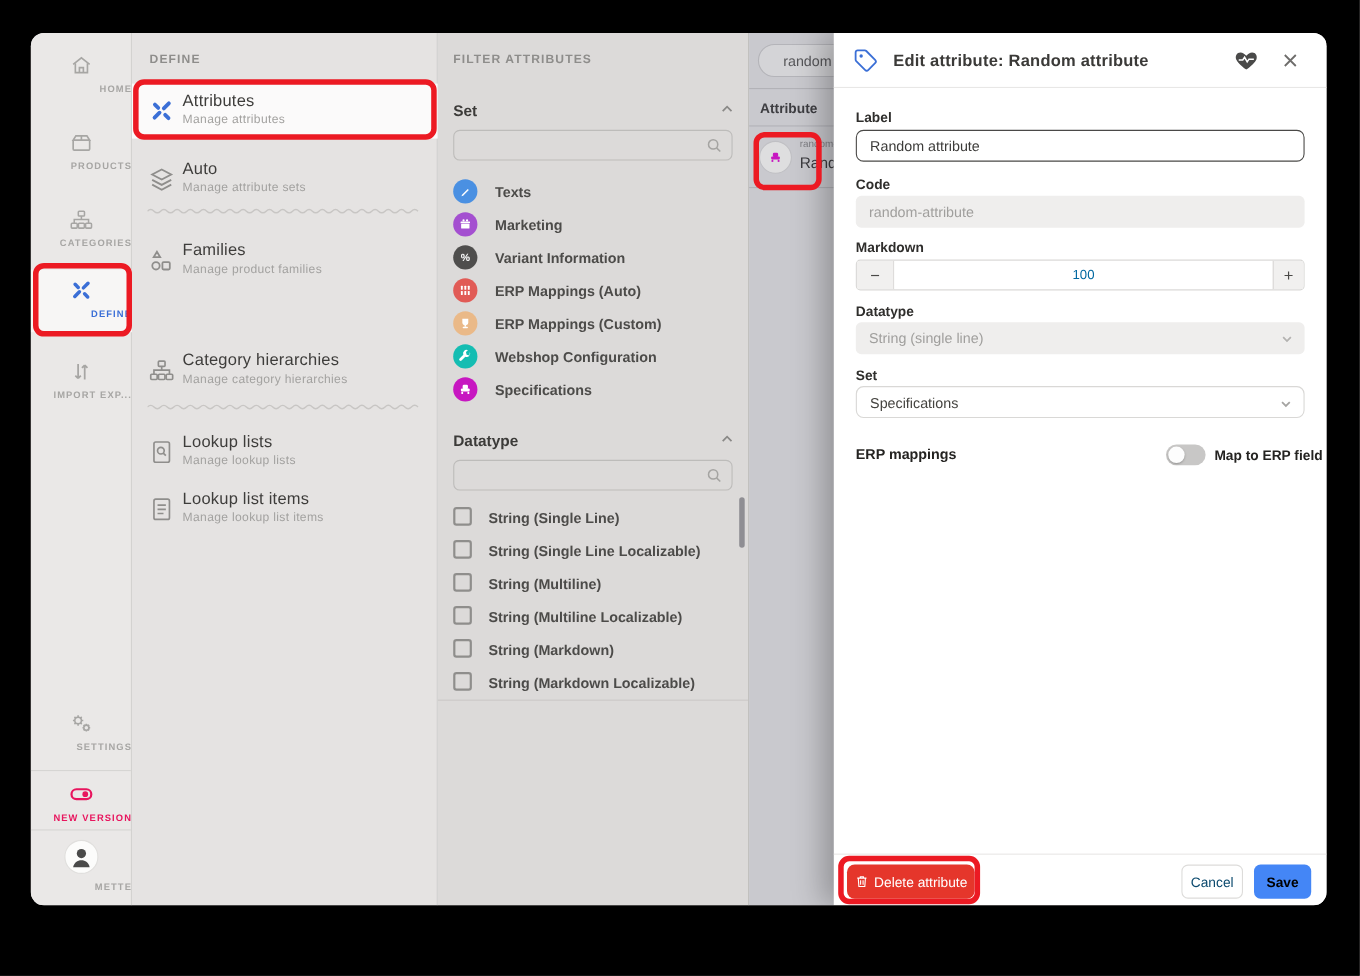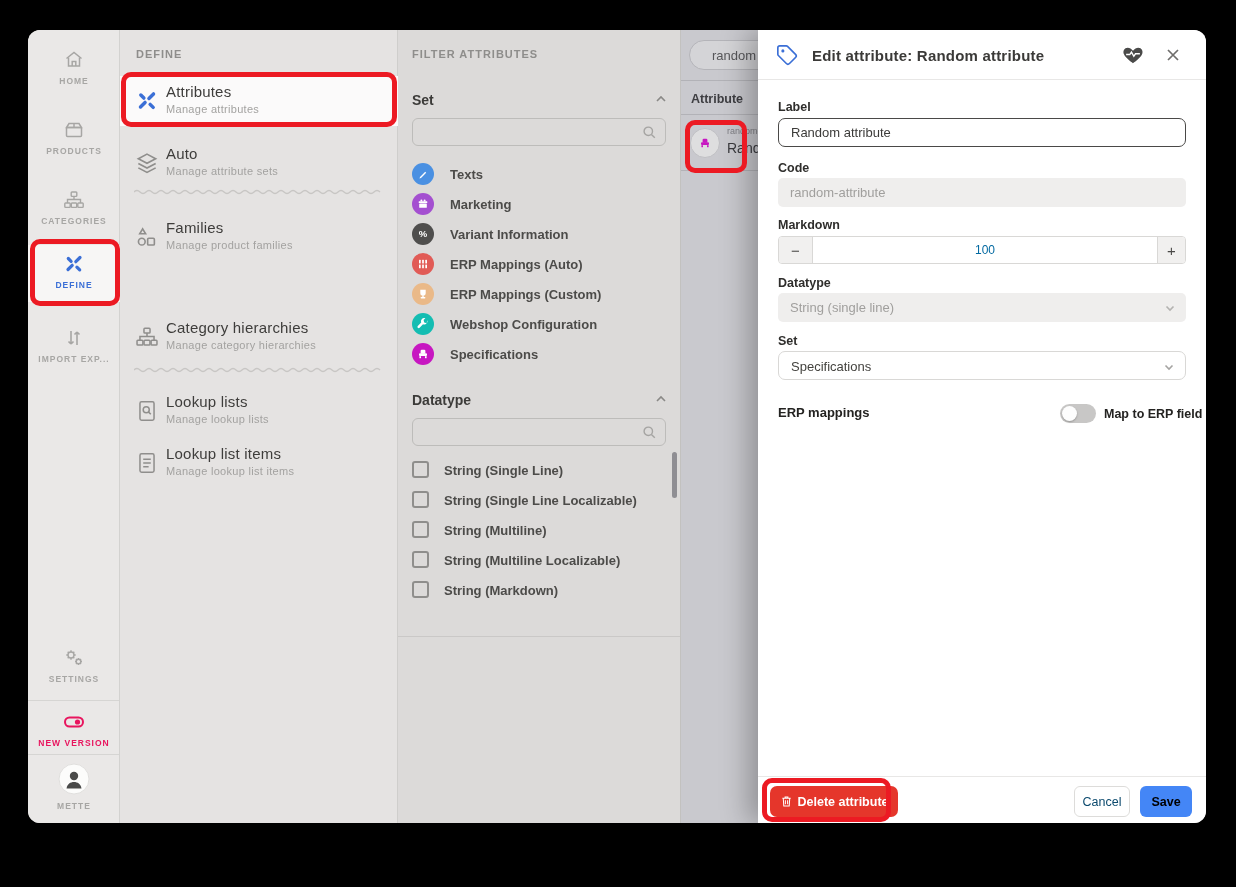--- a/index.html
+++ b/index.html
@@ -3,21 +3,21 @@
 <meta charset="utf-8">
 <style>
   * { box-sizing: border-box; margin: 0; padding: 0; }
   html,body { width:1236px; height:887px; background:#000; font-family:"Liberation Sans", sans-serif; overflow:hidden; }
   .window { position:absolute; left:28px; top:30px; width:1178px; height:793px; background:#e5e3e2; border-radius:12px; overflow:hidden; }
 
   
   .col-icons { position:absolute; left:0; top:0; width:92px; height:100%; background:#eae8e7; border-right:1px solid #d3d2d0; }
   .nav-item { position:absolute; left:0; width:92px; text-align:center; }
   .nav-item .nav-ico { display:block; margin:0 auto 4px auto; width:24px; height:24px; }
-  .nav-label { font-size:8.5px; letter-spacing:1px; color:#a7a6a4; font-weight:bold; }
+  .nav-label { font-size:8.5px; letter-spacing:1px; color:#a7a6a4; font-weight:bold;text-align:right; }
   .nav-active-bg { position:absolute; left:0; top:215px; width:92px; height:57px; background:#f7f6f5; }
   .nav-label.blue { color:#3b6fd6; }
   .nav-label.pink { color:#e8155e; }
   .side-divider { position:absolute; left:0; width:91px; height:1px; background:#d6d5d3; }
 
   
   .col-define { position:absolute; left:92px; top:0; width:278px; height:100%; background:#e5e3e2; border-right:1px solid #cfcecc; }
   .sec-header { position:absolute; left:16px; font-size:11px; letter-spacing:1px; color:#8e8d8b; font-weight:bold; }
   .menu-item { position:absolute; left:0; width:278px; height:50px; }
   .menu-item.active { background:#fbfafa; }
@@ -73,21 +73,21 @@
   .select { position:absolute; left:20px; right:20px; height:29px; border-radius:5px; font-size:13px; line-height:29px; padding-left:12px; cursor:pointer; }
   .select.disabled { background:#efeeed; color:#a09f9d; cursor:default; }
   .select.enabled { background:#fff; border:1px solid #d9d8d6; color:#44433f; border-radius:7px; }
   .select svg { position:absolute; right:10px; top:9px; width:12px; height:12px; }
   .erp-label { position:absolute; left:20px; top:375px; font-size:13px; font-weight:bold; color:#242321; }
   .toggle { position:absolute; left:302px; top:374px; width:36px; height:19px; border-radius:10px; background:#c8c7c6; cursor:pointer; }
   .toggle .knob { position:absolute; left:2px; top:2px; width:15px; height:15px; border-radius:50%; background:#fdfdfd; box-shadow:0 1px 2px rgba(0,0,0,.25); }
   .toggle-label { position:absolute; left:346px; top:377px; font-size:12.5px; font-weight:bold; color:#242321; }
   .p-footline { position:absolute; left:0; right:0; top:746px; height:1px; background:#e8e7e6; }
   .btn { position:absolute; top:756px; height:31px; border:none; border-radius:7px; font-family:"Liberation Sans",sans-serif; font-size:12.5px; cursor:pointer; }
-  .btn-delete { left:12px; width:128px; background:#e5362b; color:#fff; font-weight:bold; }
+  .btn-delete { left:12px; width:116px; background:#e5362b; color:#fff; font-weight:normal; }
   .btn-delete svg { vertical-align:-2px; margin-right:5px; }
   .btn-cancel { right:76px; width:56px; background:#fff; border:1px solid #dddcda; color:#0c4a6e; border-radius:6px; }
   .btn-save { right:14px; width:52px; background:#4486f6; color:#000000; font-weight:bold; border-radius:6px; }
 
   
   .annot { position:absolute; border:5px solid #ec1a23; border-radius:10px; z-index:50; pointer-events:none; }
   #an1 { left:30px; top:239px; width:90px; height:67px; }
   #an2 { left:121px; top:72px; width:276px; height:55px; }
   #an3 { left:685px; top:120px; width:62px; height:53px; }
   #an4 { left:762px; top:778px; width:129px; height:44px; }
@@ -365,20 +365,24 @@
       <span class="dt-label">String (Multiline)</span>
     </div>
     <div class="dt-row" style="top:518px">
       <span class="dt-box"></span>
       <span class="dt-label">String (Multiline Localizable)</span>
     </div>
     <div class="dt-row" style="top:548px">
       <span class="dt-box"></span>
       <span class="dt-label">String (Markdown)</span>
     </div>
+    <div class="dt-row" style="top:578px">
+      <span class="dt-box"></span>
+      <span class="dt-label">String (Markdown Localizable)</span>
+    </div>
 
     <div class="f-endline"></div>
     <div class="f-scrollthumb"></div>
   </div>
 
   <div class="col-list">
     <div class="pill">
       <span>random</span>
     </div>
     <div class="list-divider" style="top:50px"></div>

